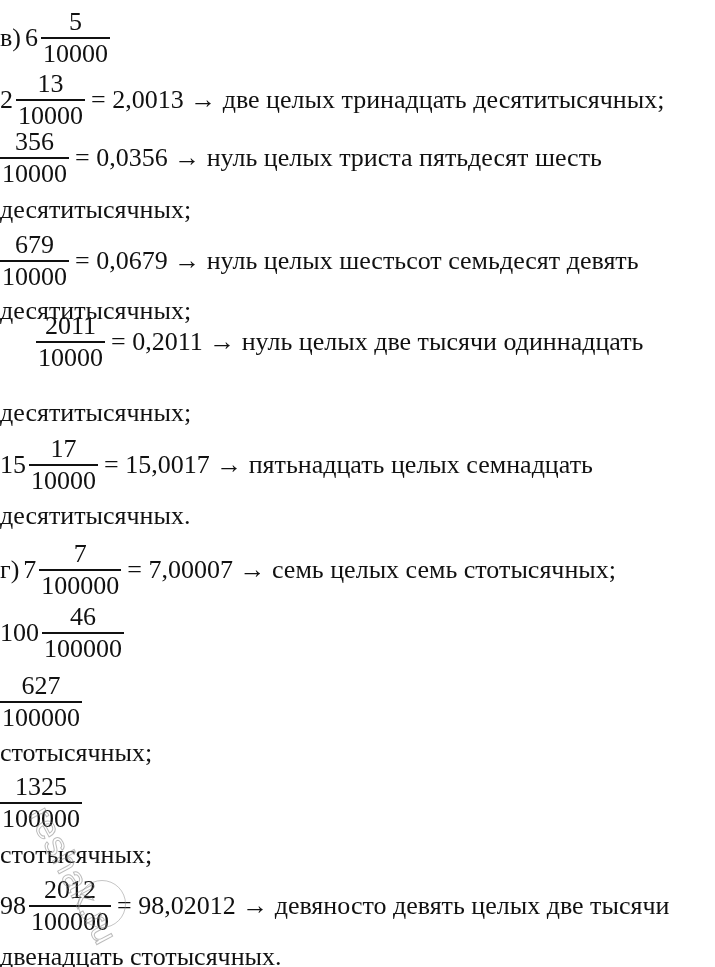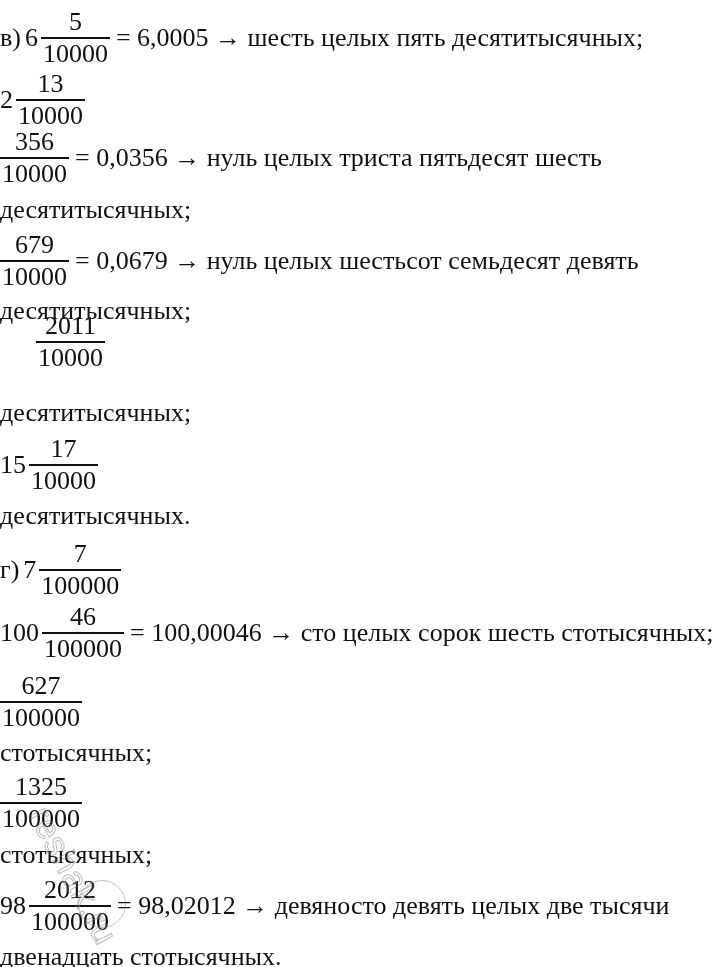--- a/index.html
+++ b/index.html
@@ -49,30 +49,30 @@
 <body>
 
 <div class="line" style="top:8px;">
   <span class="prefix">в)</span>
   <span class="whole">6</span>
   <span class="frac">
     <span class="num">5</span>
     <span class="bar"></span>
     <span class="den">10000</span>
   </span>
-  <span class="rest">= 6,0005 → шесть целых пять десятитысячных;</span>
 </div>
 
 <div class="line" style="top:70px;">
   <span class="whole">2</span>
   <span class="frac">
     <span class="num">13</span>
     <span class="bar"></span>
     <span class="den">10000</span>
   </span>
+  <span class="rest">= 2,0013 → две целых тринадцать десятитысячных;</span>
 </div>
 
 <div class="line" style="top:128px;align-items:center;">
   <span class="frac">
     <span class="num">356</span>
     <span class="bar"></span>
     <span class="den">10000</span>
   </span>
   <span class="rest">= 0,0356 → нуль целых триста пятьдесят шесть</span>
 </div>
@@ -87,51 +87,53 @@
   <span class="rest">= 0,0679 → нуль целых шестьсот семьдесят девять</span>
 </div>
 <div class="cont" style="top:298px;">десятитысячных;</div>
 
 <div class="line" style="top:312px;padding-left:36px;">
   <span class="frac">
     <span class="num">2011</span>
     <span class="bar"></span>
     <span class="den">10000</span>
   </span>
+  <span class="rest">= 0,2011 → нуль целых две тысячи одиннадцать</span>
 </div>
 <div class="cont" style="top:400px;">десятитысячных;</div>
 
 <div class="line" style="top:435px;">
   <span class="whole">15</span>
   <span class="frac">
     <span class="num">17</span>
     <span class="bar"></span>
     <span class="den">10000</span>
   </span>
+  <span class="rest">= 15,0017 → пятьнадцать целых семнадцать</span>
 </div>
 <div class="cont" style="top:503px;">десятитысячных.</div>
 
 <div class="line" style="top:540px;">
   <span class="prefix">г)</span>
   <span class="whole">7</span>
   <span class="frac">
     <span class="num">7</span>
     <span class="bar"></span>
     <span class="den">100000</span>
   </span>
+  <span class="rest">= 7,00007 → семь целых семь стотысячных;</span>
 </div>
 
 <div class="line" style="top:603px;">
   <span class="whole">100</span>
   <span class="frac">
     <span class="num">46</span>
     <span class="bar"></span>
     <span class="den">100000</span>
   </span>
-  <span class="rest">= 100,00046 → сто целых сорок шесть стотысячных;</span>
 </div>
 
 <div class="line" style="top:672px;">
   <span class="frac">
     <span class="num">627</span>
     <span class="bar"></span>
     <span class="den">100000</span>
   </span>
 </div>
 <div class="cont" style="top:740px;">стотысячных;</div>

